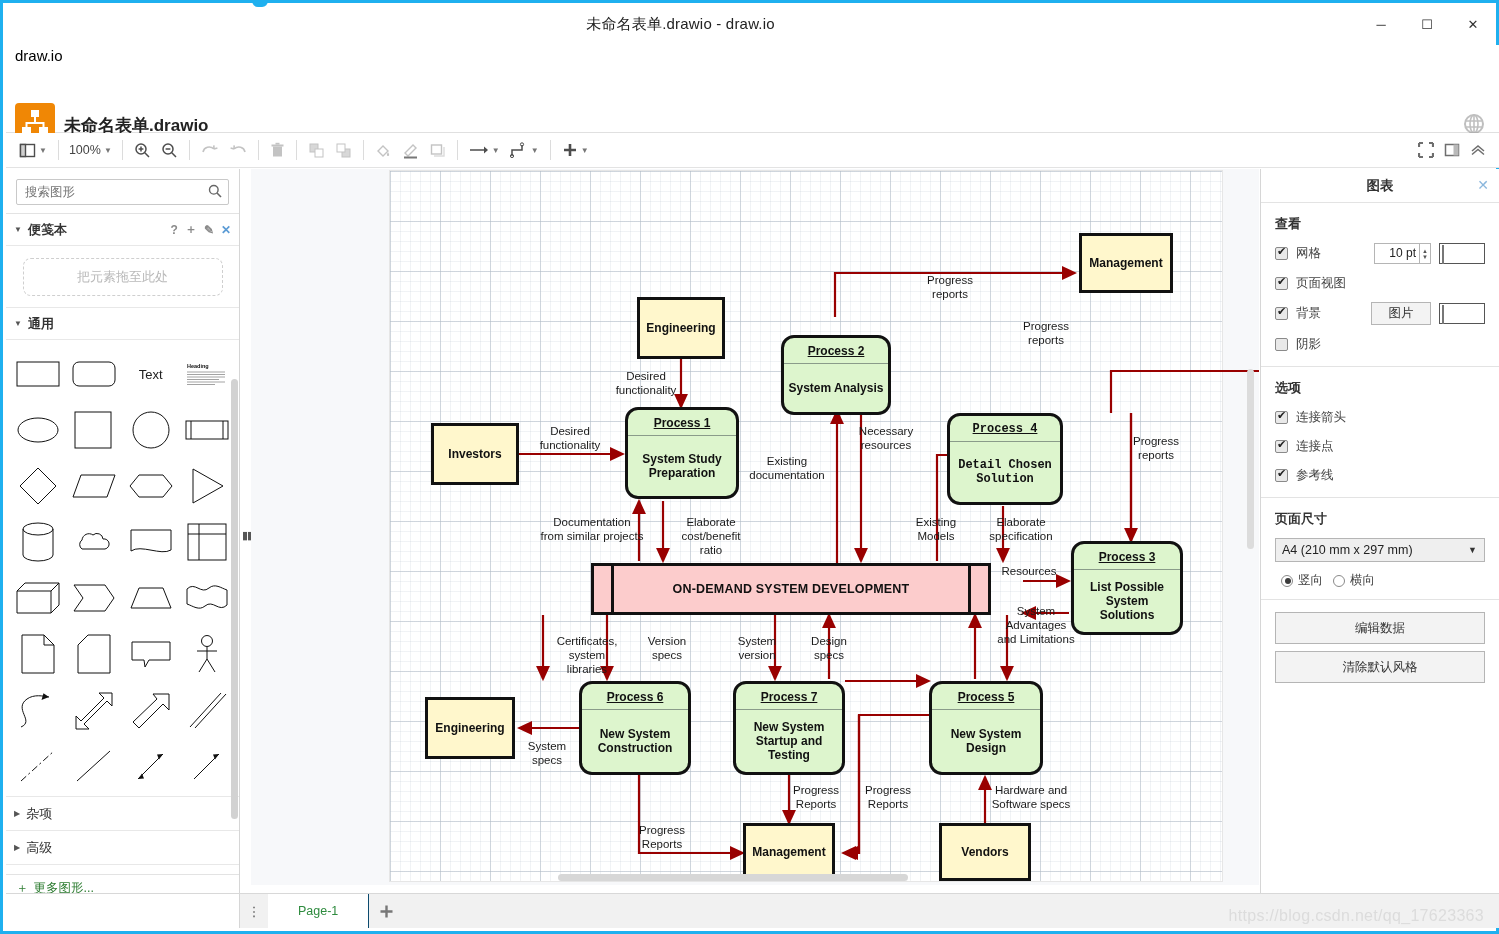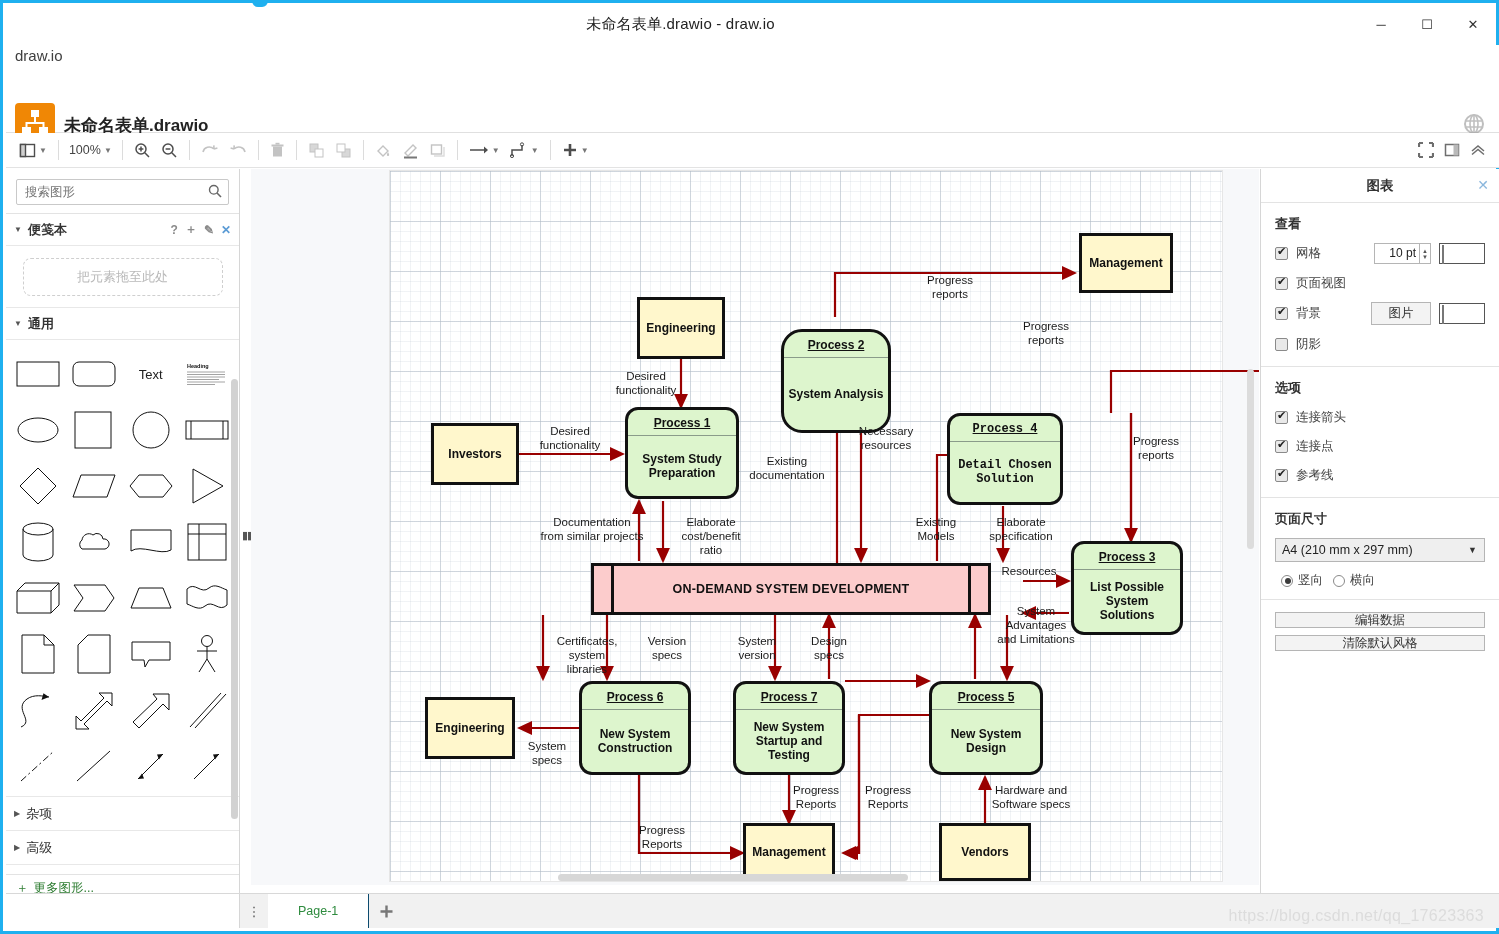--- a/index.html
+++ b/index.html
@@ -33,21 +33,21 @@
     position:absolute; left:249px; top:-3px; width:16px; height:7px;
     background:#1fb0ef; border-radius:0 0 6px 6px;
   }
 
   
   #app-header{
     position:absolute; left:3px; top:42px; width:1493px; height:88px;
     background:#fff; border-bottom:1px solid #e0e0e0;
   }
   #brand-label{
-    position:absolute; left:9px; top:2px; font-size:15px; color:#404040;
+    position:absolute; left:9px; top:2px; font-size:15px; color:#000000;
   }
   #app-logo{
     position:absolute; left:9px; top:58px; width:40px; height:40px;
     background:#f08705; border-radius:4px;
   }
   #app-logo svg{ position:absolute; left:6px; top:6px; }
   #file-title{
     position:absolute; left:58px; top:69px;
     font-size:17px; font-weight:bold; color:#222;
   }
@@ -274,21 +274,21 @@
   .radio{
     width:12px; height:12px; border-radius:50%; border:1px solid #8a8a8a;
     background:#fff; margin-right:5px; position:relative; flex:none;
   }
   .radio.on::after{
     content:""; position:absolute; left:2.5px; top:2.5px;
     width:6px; height:6px; border-radius:50%; background:#3c3c3c;
   }
   .radio-item{ display:flex; align-items:center; font-size:12.5px; color:#444; }
   .wide-btn{
-    width:100%; height:16px; border:1px solid #b5b5b5; background:#f3f3f3;
+    width:100%; height:32px; border:1px solid #b5b5b5; background:#f3f3f3;
     font-size:12.5px; color:#333; display:flex; align-items:center;
     justify-content:center; margin-bottom:7px;
   }
 
   
   #footer{
     position:absolute; left:3px; bottom:3px; width:1493px; height:35px;
     background:#f1f1f1; border-top:1px solid #d8d8d8; display:flex;
     align-items:center;
   }
@@ -809,21 +809,21 @@
     </div>
     <div class="node ext-node" style="left:688px; top:654px; width:92px; height:58px;">
       <span>Vendors</span>
     </div>
 
     <div class="node proc-node" style="left:374px; top:238px; width:114px; height:92px;">
       <div class="proc-head">Process 1</div>
       <div class="proc-body">System Study
 Preparation</div>
     </div>
-    <div class="node proc-node" style="left:530px; top:160px; width:110px; height:104px;border-radius:21px;">
+    <div class="node proc-node" style="left:530px; top:166px; width:110px; height:80px;">
       <div class="proc-head">Process 2</div>
       <div class="proc-body">System Analysis</div>
     </div>
     <div class="node proc-node" style="left:820px; top:372px; width:112px; height:94px;">
       <div class="proc-head">Process 3</div>
       <div class="proc-body">List Possible
 System Solutions</div>
     </div>
     <div class="node proc-node" style="left:696px; top:244px; width:116px; height:92px;font-family:Liberation Mono, monospace;">
       <div class="proc-head">Process 4</div>

